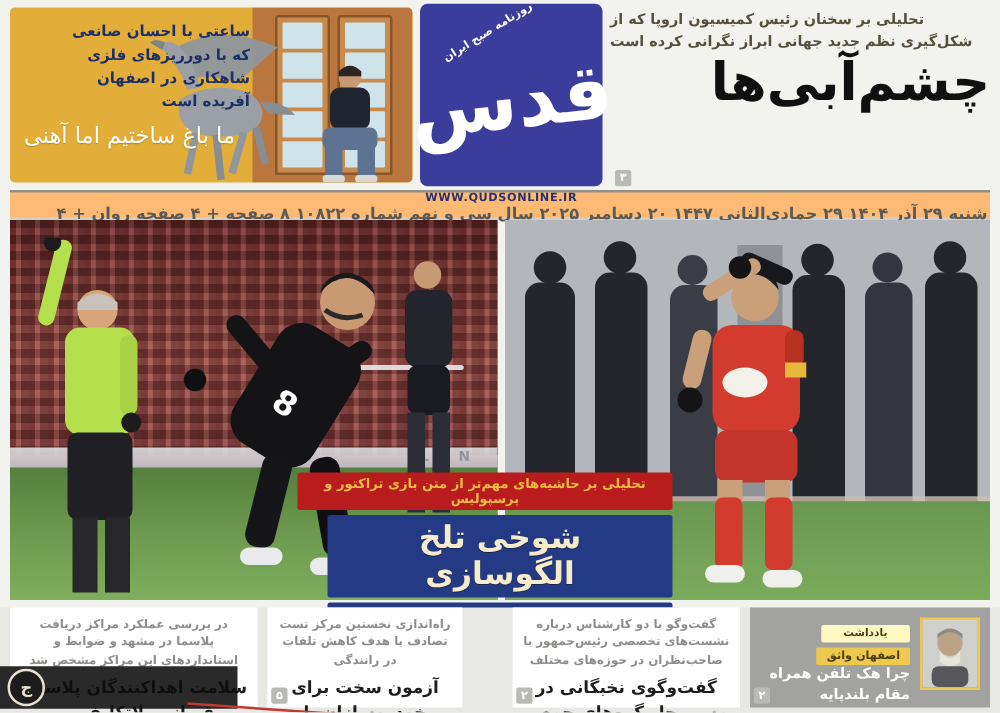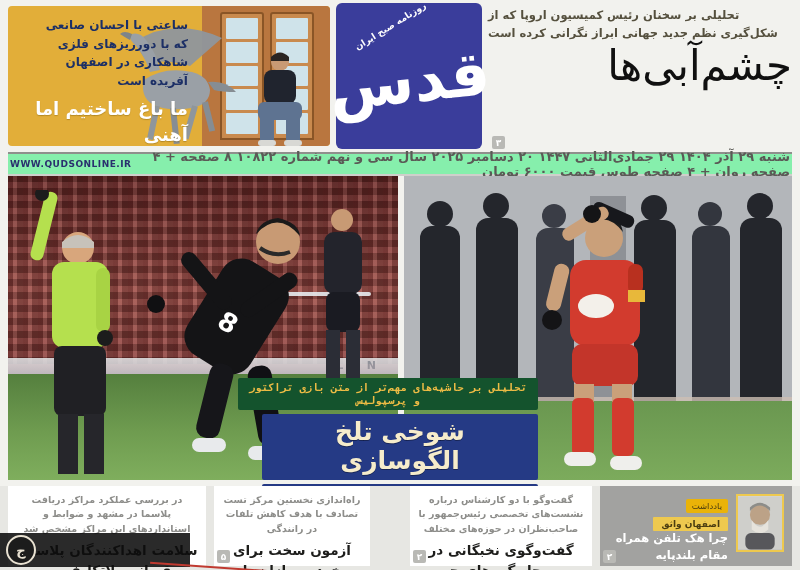--- a/index.html
+++ b/index.html
@@ -6,43 +6,43 @@
   .page{position:relative;width:800px;height:570px;background:#f2f2ee;overflow:hidden;}
 
   
   .feature{position:absolute;left:8px;top:6px;width:322px;height:140px;background:#e2ae39;border-radius:4px;overflow:hidden;}
   .feature-photo{position:absolute;right:0;top:0;width:128px;height:140px;background:#b9763f;}
   .door-panel{position:absolute;top:6px;width:44px;height:128px;background:#c98a4e;border:2px solid #8a5526;border-radius:3px 3px 0 0;
     display:grid;grid-template-rows:repeat(5,1fr);gap:3px;padding:4px;box-sizing:border-box;}
   .door-panel i{background:#cfe3ea;border-radius:1px;display:block;}
   .sitting-man{position:absolute;right:18px;bottom:0;width:64px;height:96px;}
   .feature-text{position:absolute;right:118px;left:0;top:0;padding:10px 12px 0 0;text-align:right;direction:rtl;}
-  .feature-kicker{color:#1c2f66;font-size:12px;font-weight:bold;line-height:1.55;width:150px;margin-right:12px;}
-  .feature-head{color:#ffffff;font-size:18px;font-weight:700;line-height:1.45;width:170px;margin:6px 12px 12px 0;text-shadow:0 1px 1px rgba(120,90,10,.4);}
+  .feature-kicker{color:#1c2f66;font-size:12px;font-weight:bold;line-height:1.55;width:150px;}
+  .feature-head{color:#ffffff;font-size:18px;font-weight:400;line-height:1.45;width:170px;margin:6px 12px 12px 0;text-shadow:0 1px 1px rgba(120,90,10,.4);}
   .horse{position:absolute;left:96px;top:16px;width:150px;height:126px;}
 
   
   .masthead{position:absolute;left:336px;top:3px;width:146px;height:146px;background:#3a3d9b;border-radius:6px;
     display:flex;align-items:center;justify-content:center;}
   .masthead-logo{color:#ffffff;font-size:62px;font-weight:900;transform:rotate(-6deg);margin-top:8px;}
   .masthead-sub{position:absolute;left:14px;top:18px;color:#ffffff;font-size:9px;font-weight:bold;transform:rotate(-32deg);direction:rtl;line-height:1.3;text-align:center;}
 
   
   .lead{position:absolute;left:488px;top:6px;width:304px;height:145px;direction:rtl;text-align:right;}
   .lead-kicker{color:#55503e;font-size:11.5px;font-weight:bold;line-height:1.6;text-align:left;}
   .lead-h1{margin-top:8px;font-size:42px;font-weight:900;color:#101010;line-height:1.15;}
   .lead-h1 .accent{color:#e8c24a;}
-  .lead-h2{font-size:42px;font-weight:400;color:#101010;line-height:1.1;}
+  .lead-h2{font-size:42px;font-weight:700;color:#101010;line-height:1.1;}
   .chip{display:inline-flex;align-items:center;justify-content:center;width:13px;height:13px;background:#b9b9b5;color:#fff;
     font-size:9px;border-radius:2px;font-weight:bold;}
   .lead-chip{position:absolute;left:4px;bottom:2px;}
 
   
   .datestrip{position:absolute;left:8px;right:8px;top:152px;height:20px;border-top:2px solid #8f8f8c;border-bottom:2px solid #cfcfcb;
-    display:flex;align-items:center;justify-content:space-between;background:#86efac;}
+    display:flex;align-items:center;justify-content:space-between;background:#fdba74;flex-direction:column;}
   .site{color:#2a2f6e;font-size:9px;font-weight:bold;letter-spacing:.5px;padding-left:2px;}
   .dateline{direction:rtl;color:#5a5a56;font-size:13px;font-weight:bold;padding-right:2px;}
 
   
   .photo-left{position:absolute;left:8px;top:176px;width:390px;height:304px;overflow:hidden;background:#8e3a38;}
   .crowd-red{position:absolute;inset:0;height:62%;
     background:
       repeating-linear-gradient(90deg,rgba(40,10,10,.28) 0 5px,rgba(255,230,220,.10) 5px 9px,rgba(0,0,0,.18) 9px 15px),
       repeating-linear-gradient(0deg,rgba(0,0,0,.22) 0 7px,rgba(255,255,255,.06) 7px 13px),
       linear-gradient(#6e2a28,#9c4a44 60%,#8a3d3a);}
@@ -53,39 +53,39 @@
   .goal-post{position:absolute;left:56%;top:38%;width:4px;height:24%;background:#e9ecef;opacity:.85;}
 
   .photo-right{position:absolute;left:404px;top:176px;width:388px;height:304px;overflow:hidden;background:#b3b6ba;}
   .pitch-right{position:absolute;left:0;right:0;bottom:0;height:26%;background:linear-gradient(#6a9750,#7cab5c);}
   .track{position:absolute;left:0;right:0;bottom:24%;height:10px;background:#cdbfb4;opacity:.8;}
 
   .fig{position:absolute;}
 
   
   .caption{position:absolute;left:238px;top:378px;width:300px;direction:rtl;text-align:center;}
-  .caption-kicker{display:inline-block;background:#14532d;color:#eebc45;font-size:10.5px;font-weight:bold;padding:3px 9px;border-radius:2px;font-family:Liberation Mono, monospace;}
+  .caption-kicker{display:inline-block;background:#b91c1c;color:#eebc45;font-size:10.5px;font-weight:bold;padding:3px 9px;border-radius:2px;}
   .caption-line{display:inline-block;background:#253a85;color:#f6eccb;font-size:25px;font-weight:900;padding:3px 14px 5px;margin-top:4px;border-radius:2px;
     text-shadow:0 1px 0 rgba(0,0,0,.35);margin-left:24px;}
   .caption-chip{position:absolute;left:-16px;bottom:-2px;}
 
   
   .bottom{position:absolute;left:0;right:0;top:486px;height:84px;background:#e7e7e3;}
   .card{position:absolute;top:0;height:80px;background:#ffffff;direction:rtl;text-align:center;padding:7px 8px 0;box-sizing:border-box;}
   .card .kicker{color:#8d8d8a;font-size:9.5px;font-weight:bold;line-height:1.5;}
   .card .head{color:#1d1d1b;font-size:13.5px;font-weight:900;line-height:1.5;margin-top:4px;}
   .card-chip{position:absolute;left:3px;bottom:3px;}
   .card1{left:8px;width:198px;}
   .card2{left:214px;width:156px;}
   .card3{left:410px;width:182px;}
   .note{left:600px;width:192px;background:#a2a2a0;text-align:right;padding:6px 8px;}
   .note-photo{position:absolute;left:auto;right:8px;top:8px;width:48px;height:58px;background:linear-gradient(#d9d9d6,#bdbdba);border:2px solid #eec94f;box-sizing:border-box;overflow:hidden;}
   .note-photo svg{display:block;}
   .note-tags{position:absolute;right:64px;top:8px;left:8px;}
-  .note-tag{display:inline-block;background:#eab308;color:#4a3c10;font-size:8.5px;font-weight:normal;padding:2px 6px;border-radius:2px;}
+  .note-tag{display:inline-block;background:#fef9c3;color:#4a3c10;font-size:8.5px;font-weight:bold;padding:2px 18px;border-radius:2px;}
   .note-author{display:block;background:#eec94f;color:#4a3c10;font-size:9px;font-weight:bold;padding:2px 8px;margin-top:4px;border-radius:1px;width:fit-content;}
   .note-head{position:absolute;right:64px;left:10px;top:44px;color:#ffffff;font-size:11.5px;font-weight:900;line-height:1.5;text-align:right;direction:rtl;}
 
   
   .watermark{position:absolute;left:0;top:533px;width:190px;height:34px;background:rgba(12,12,12,.88);display:flex;align-items:center;gap:8px;color:#fff;}
   .wm-logo{width:30px;height:30px;border-radius:50%;border:2px solid #e9e2d2;margin-left:6px;box-sizing:border-box;
     display:flex;align-items:center;justify-content:center;color:#e9e2d2;font-size:13px;font-weight:900;background:#1c1c1c;}
   .wm-text{font-size:11px;font-weight:bold;line-height:1.25;}
   .wm-line{position:absolute;left:150px;top:566px;width:120px;height:2px;background:#c03a30;transform:rotate(4deg);}
 

